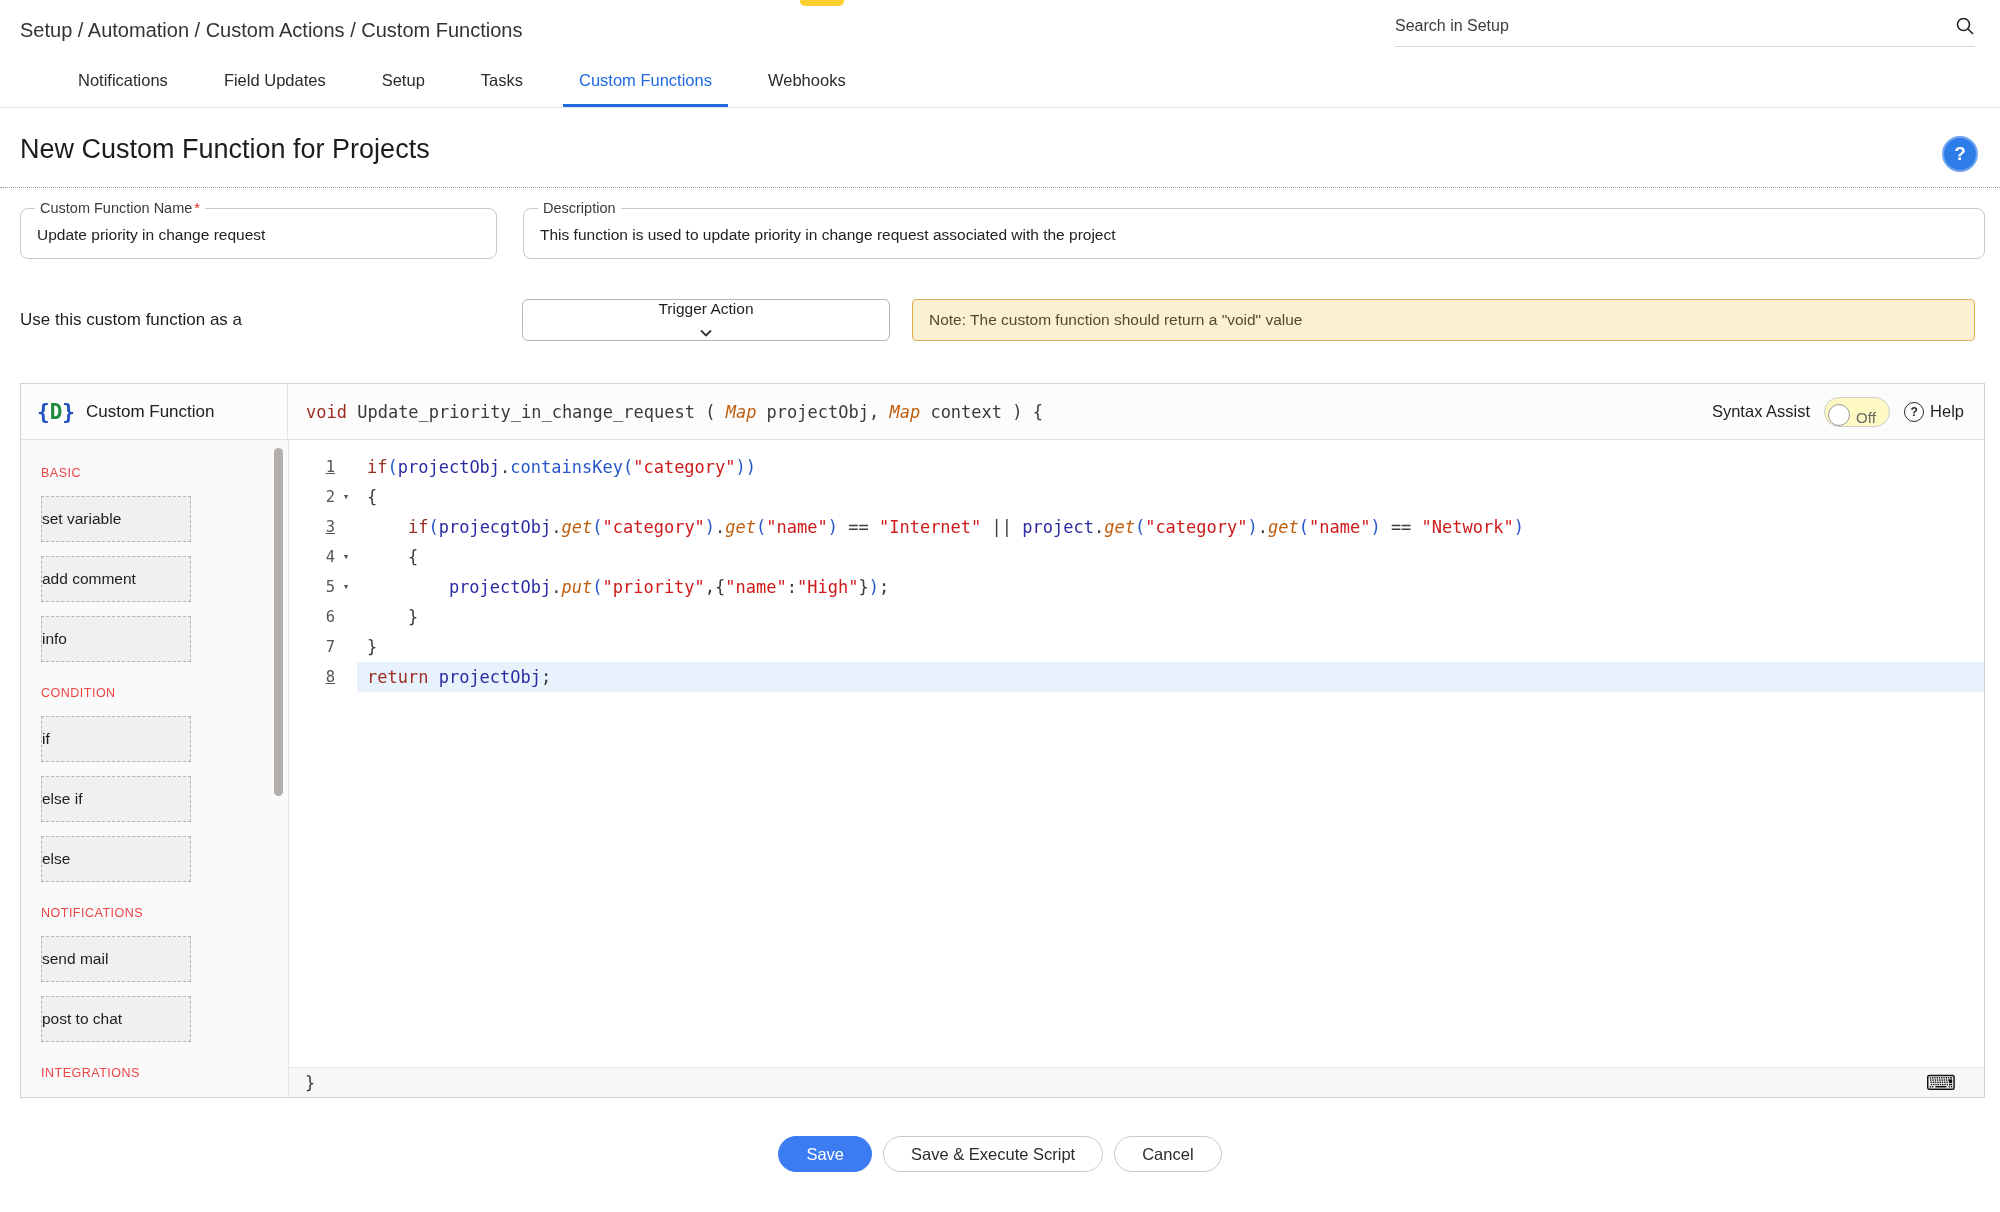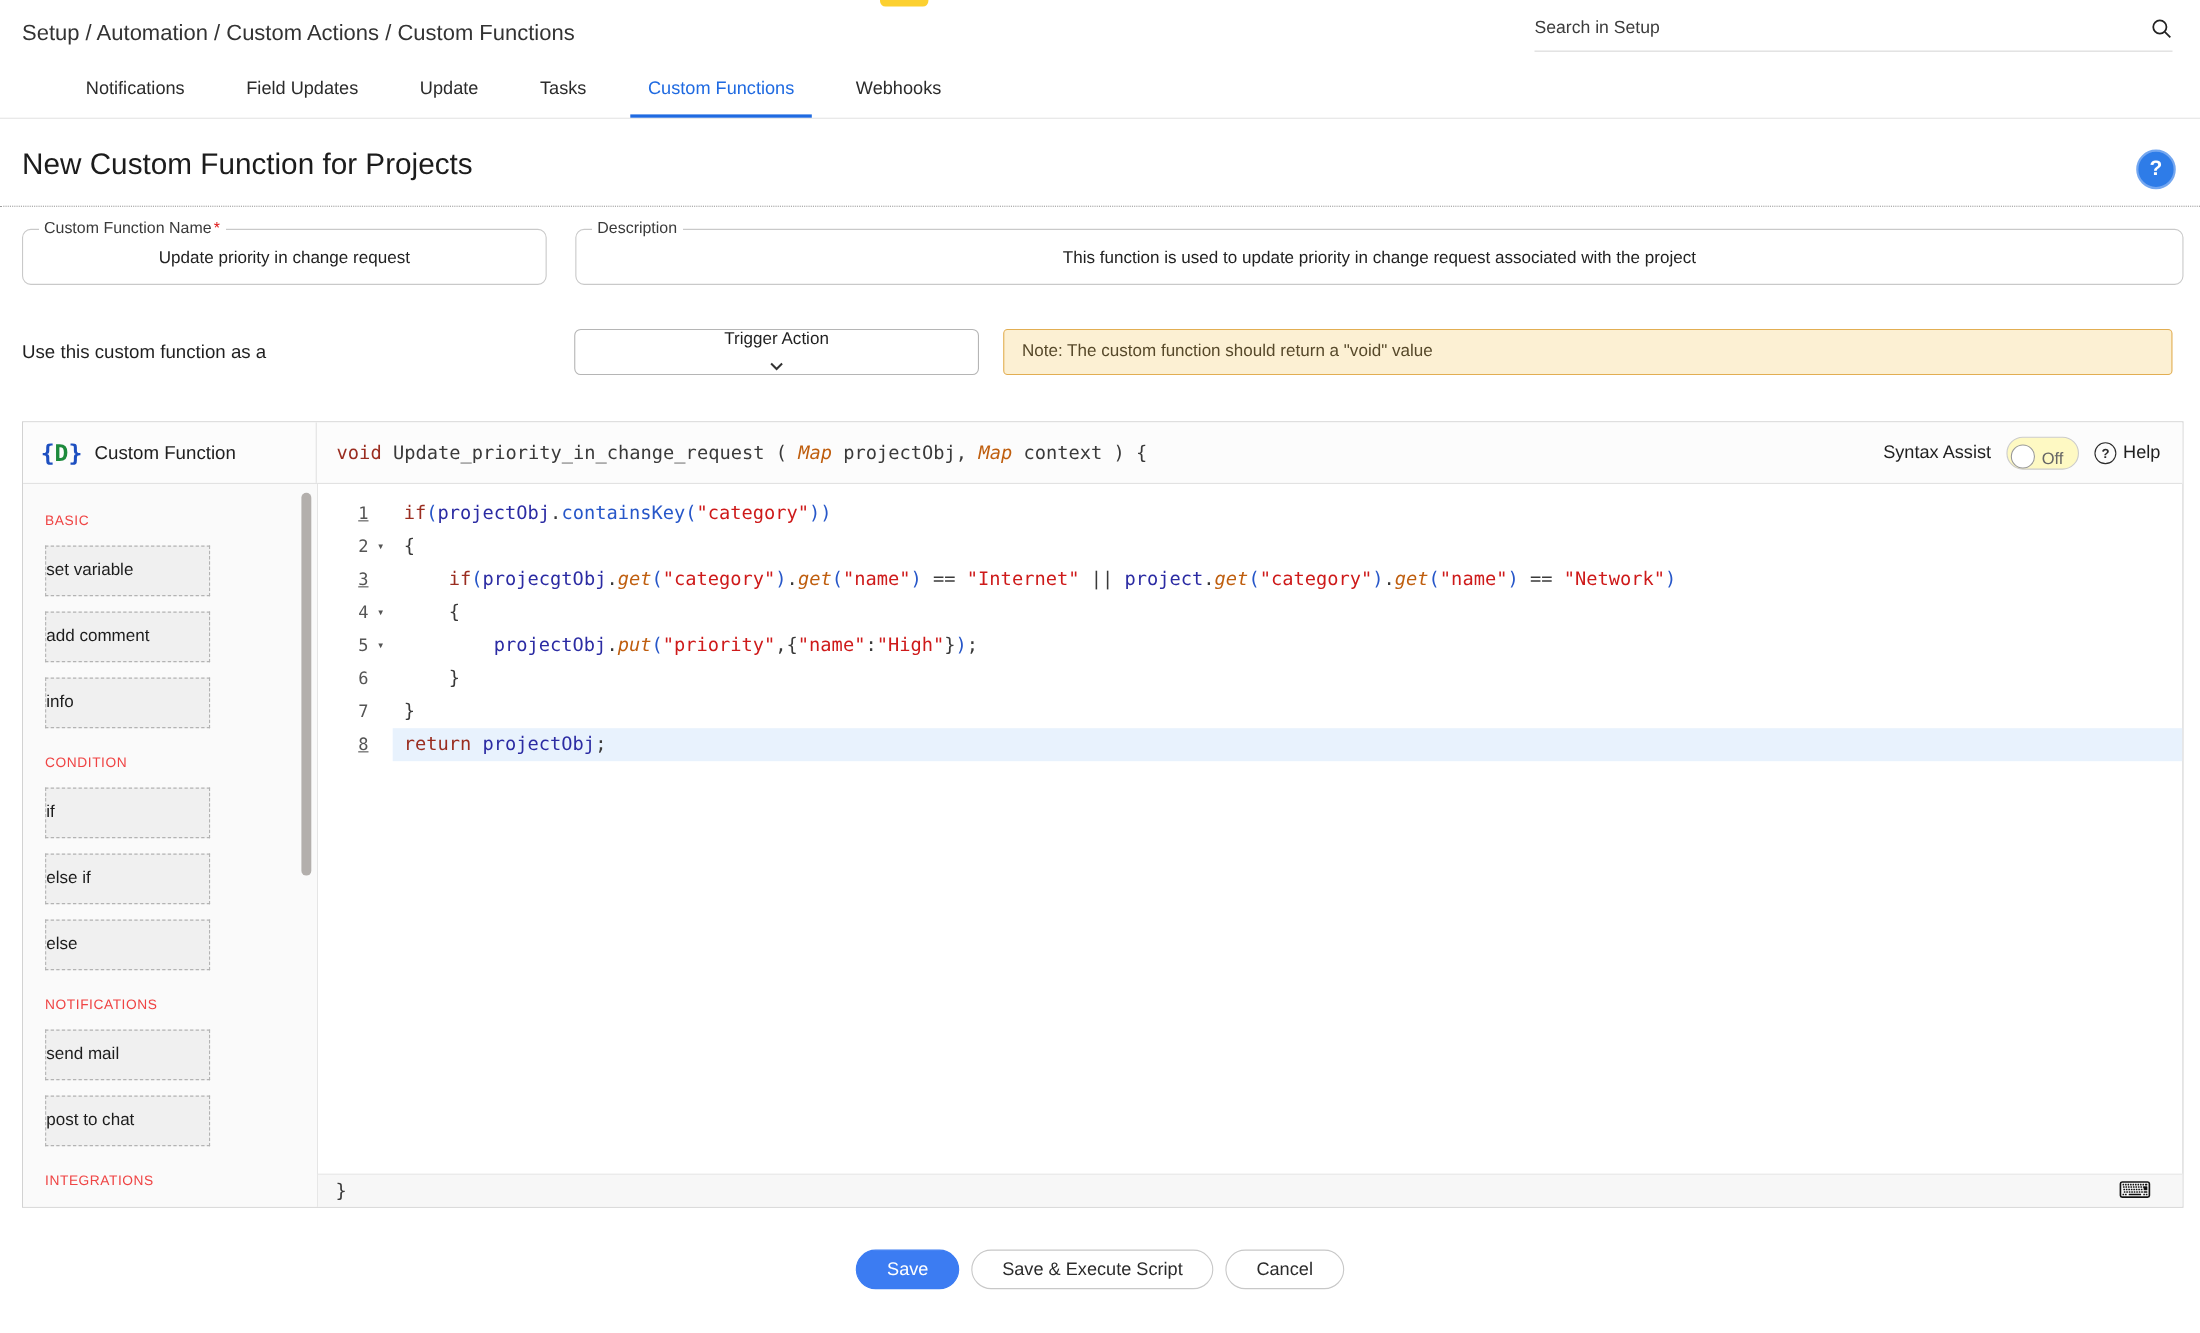--- a/index.html
+++ b/index.html
@@ -33,21 +33,21 @@
                  border-radius:50%; background:#2e7ce8; border:2px solid #74a7f0;
                  color:#fff; font-size:19px; font-weight:bold; display:flex;
                  align-items:center; justify-content:center; cursor:pointer; }
 
   
   .fieldsrow { display:flex; padding:12px 15px 0 20px; gap:26px; }
   fieldset { border:1px solid #c9c9c9; border-radius:8px; padding:2px 14px 12px; }
   fieldset legend { font-size:14.5px; color:#3a3a3a; padding:0 5px; }
   legend .req { color:#e02020; margin-left:2px; }
   fieldset input { border:none; outline:none; width:100%; font-size:15.5px; color:#222;
-                   padding:8px 2px 2px; font-family:"Liberation Sans",sans-serif;text-align:center; }
+                   padding:8px 2px 2px; font-family:"Liberation Sans",sans-serif; }
   .fs-name { width:477px; flex:none; }
   .fs-desc { flex:1; }
 
   .useasrow { display:flex; align-items:center; padding:0 25px 16px 20px; margin-top:40px; }
   .useas-label { width:502px; font-size:17px; color:#1f1f1f; }
   .selectbox { width:368px; height:42px; border:1px solid #b5b5b5; border-radius:6px;
                display:flex; align-items:center; justify-content:space-between;
                padding:0 16px; font-size:15.5px; color:#1f1f1f; cursor:pointer; background:#fff;flex-direction:column; }
   .chev { width:14px; height:14px; }
   .notebox { flex:1; margin-left:22px; height:42px; background:#fcf0d3;
@@ -128,21 +128,21 @@
     <svg class="search-icon" viewBox="0 0 20 20" fill="none" stroke="#222" stroke-width="1.6">
       <circle cx="8.5" cy="8.5" r="6"></circle>
         <line x1="13" y1="13" x2="18" y2="18"></line>
     </svg>
   </div>
 </div>
 
 <div class="tabsrow" id="tabs">
     <div class="tab">Notifications</div>
     <div class="tab">Field Updates</div>
-    <div class="tab">Update</div>
+    <div class="tab">Setup</div>
     <div class="tab">Tasks</div>
     <div class="tab active">Custom Functions</div>
     <div class="tab">Webhooks</div>
   </div>
 
 <div class="titlerow">
   <div class="page-title">New Custom Function for Projects</div>
   <div class="help-bubble">?</div>
 </div>
 

